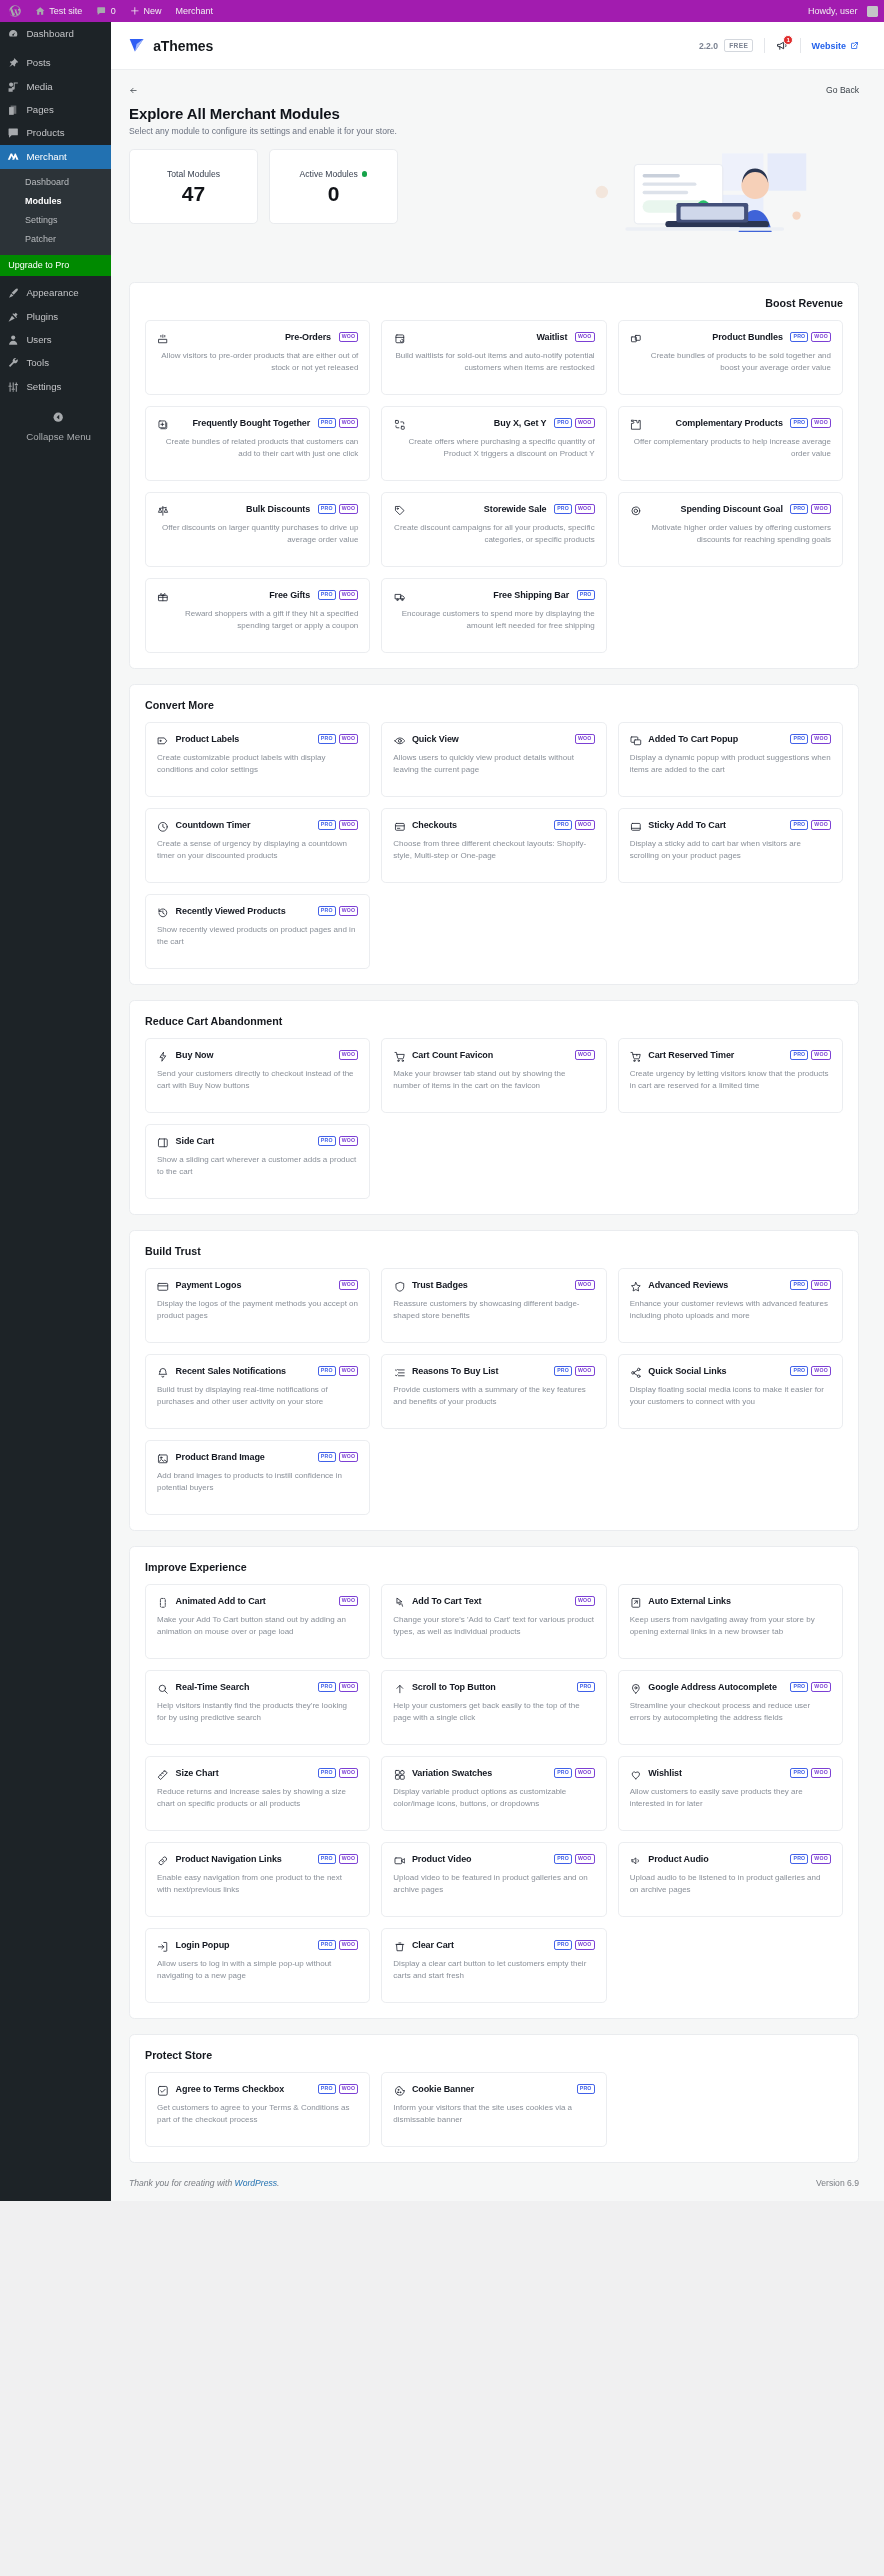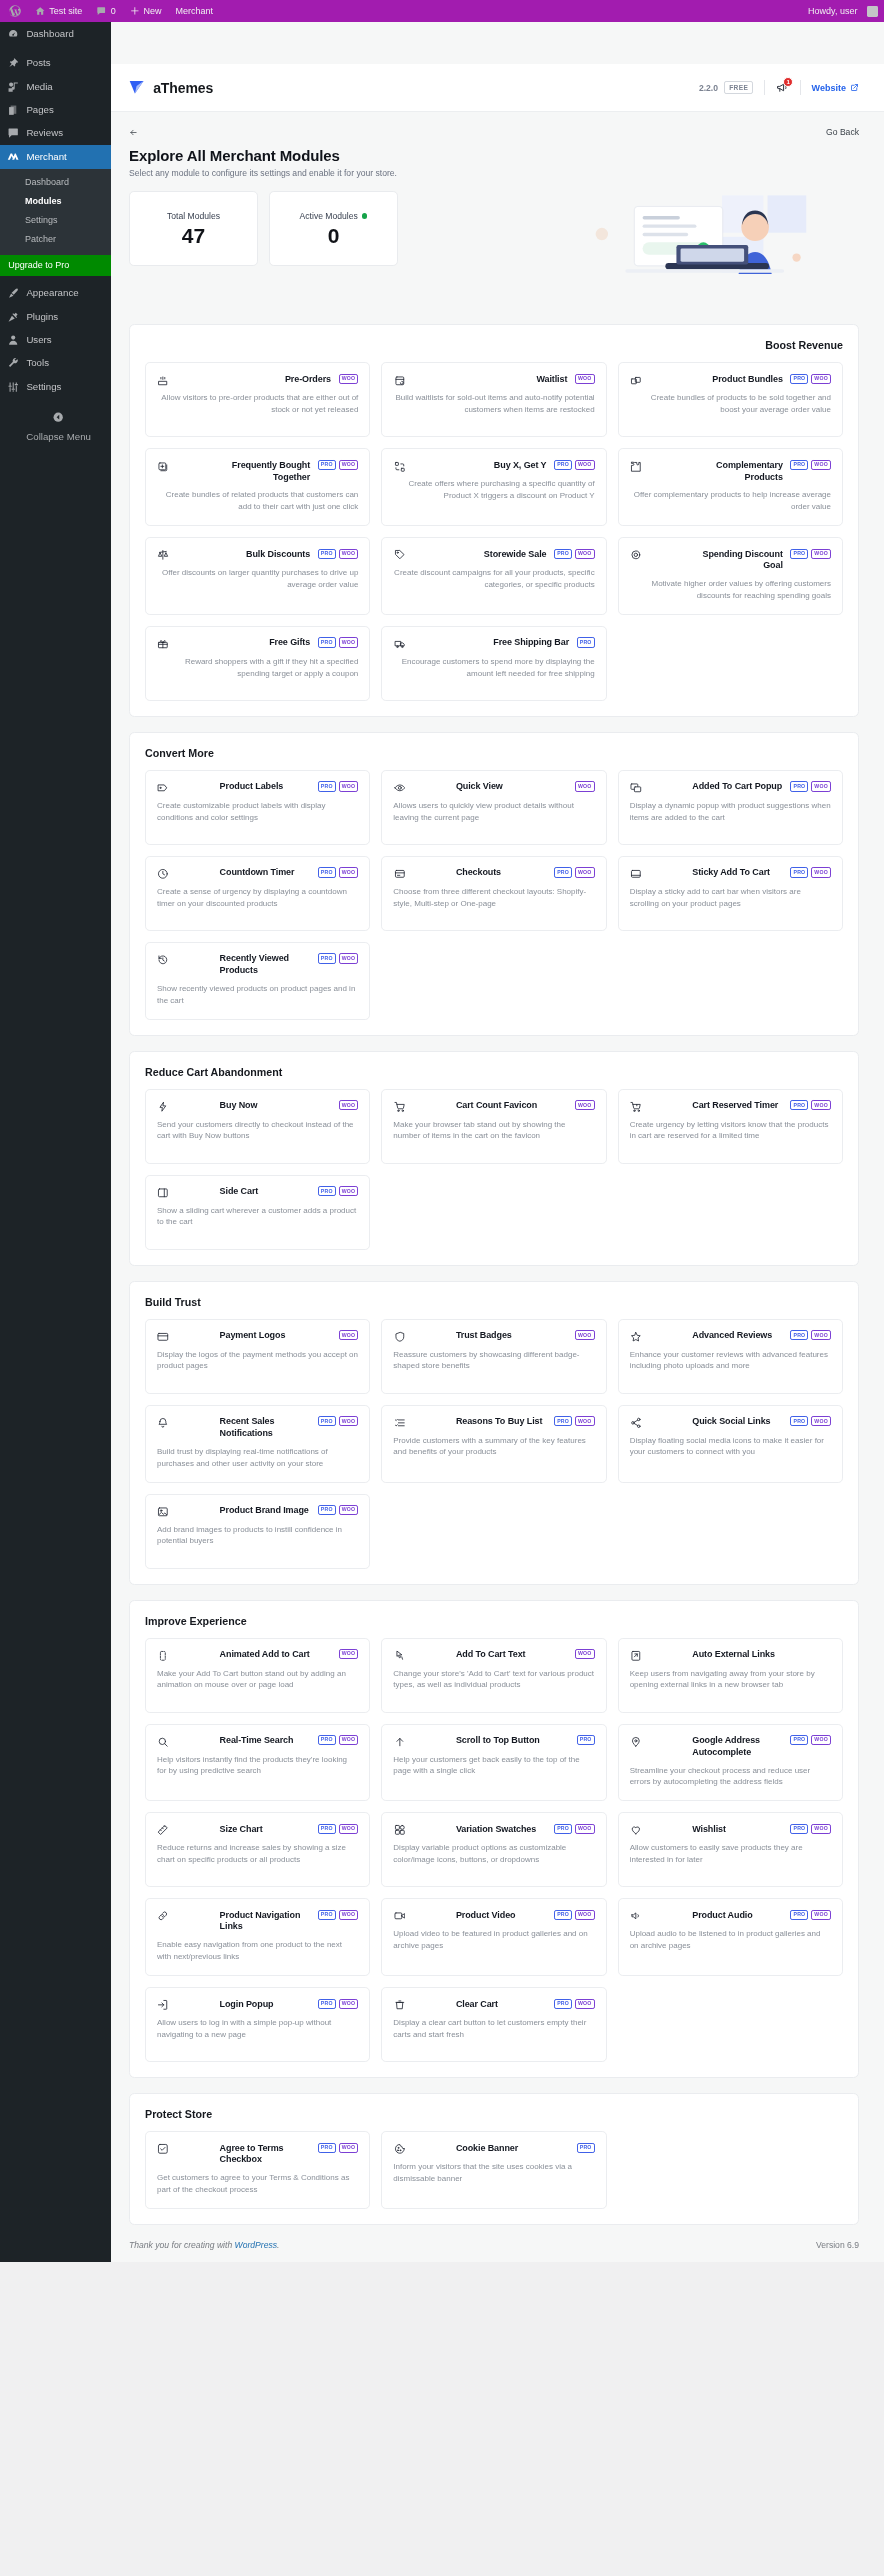--- a/index.html
+++ b/index.html
@@ -76,21 +76,20 @@
   .collapse { color: #a7aaad; flex-direction: column; }
 
   
   .content { flex: 1 1 auto; min-width: 0; background: #f6f7f7; display:flex; flex-direction: column;}
 
   .brandbar {
     background: #fff; height: 48px;
     display: flex; align-items: center;
     padding: 0 26px 0 18px;
     border-bottom: 0.7px solid #eceef0;
-    margin-top: 42px;
   }
   .brand { display: flex; align-items: center; gap: 6.2px; }
   .brand-name { font-size: 14px; font-weight: 700; color: #15181c; letter-spacing: -0.1px; }
   .brandbar-right { margin-left: auto; display: flex; align-items: center; gap: 0; }
   .ver { font-size: 8.6px; font-weight: 700; color: #7b8291; }
   .free-badge {
     font-size: 6.6px; letter-spacing: 0.3px; color: #7b8291;
     border: 0.7px solid #d3d7dd; border-radius: 2.1px;
     padding: 2.1px 4.1px; margin-left: 6.2px; font-weight: 600;
   }
@@ -134,21 +133,21 @@
   .cards { display: grid; grid-template-columns: repeat(3, 1fr); gap: 11px; }
 
   .card {
     border: 0.7px solid #ebedf0; border-radius: 4.8px;
     padding: 10.4px 11px 12.4px 11px;
     min-height: 75px;
     background: #fff;
   }
   .card-head { display: flex; align-items: flex-start; gap: 6.2px; position: relative; }
   .card-ico { flex: 0 0 12.4px; color: #1f2430; margin-top: 0.7px; }
-  .card-title { font-size: 9px; font-weight: 700; color: #141821; line-height: 11.7px; letter-spacing: -0.1px; flex: 1 1 auto; margin-left: 44px;}
+  .card-title { font-size: 9px; font-weight: 700; color: #141821; line-height: 11.7px; letter-spacing: -0.1px; flex: 1 1 auto;}
   .badges { display: flex; gap: 2.8px; margin-left: auto; flex: 0 0 auto; padding-left: 1.4px; }
   .badge {
     font-size: 5.2px; font-weight: 700; letter-spacing: 0.2px;
     border-radius: 2.1px; padding: 1.4px 2.1px; line-height: 5.5px;
     border: 0.7px solid currentColor;
   }
   .badge.pro { color: #4060e8; }
   .badge.woo { color: #7b3fd4; }
   .card-desc { font-size: 8px; color: #8a9099; line-height: 11.7px; margin-top: 6.2px; }
 
@@ -248,21 +247,21 @@
       </span>
       <span>Pages</span>
     </div>
 
     <div class="menu-item">
       <span class="mi-ico ico">
         <svg width="12.4" height="12.4" viewBox="0 0 24 24" fill="currentColor">
             <path d="M4 3h16a1 1 0 0 1 1 1v11a1 1 0 0 1-1 1H9l-5 5v-5H4a1 1 0 0 1-1-1V4a1 1 0 0 1 1-1z"></path>
           </svg>
       </span>
-      <span>Reviews</span>
+      <span>Products</span>
     </div>
 
     <div class="menu-item active">
       <span class="mi-ico ico">
         <svg width="12.4" height="12.4" viewBox="0 0 24 24" fill="currentColor">
             <path d="M7 5 1.5 17h4L9 9.5 11 14h3L9.8 5H7zm8.2 0L10 17h4l2.2-5.3L18.3 17h4L17 5h-1.8z"></path>
           </svg>
       </span>
       <span>Merchant</span>
     </div>

